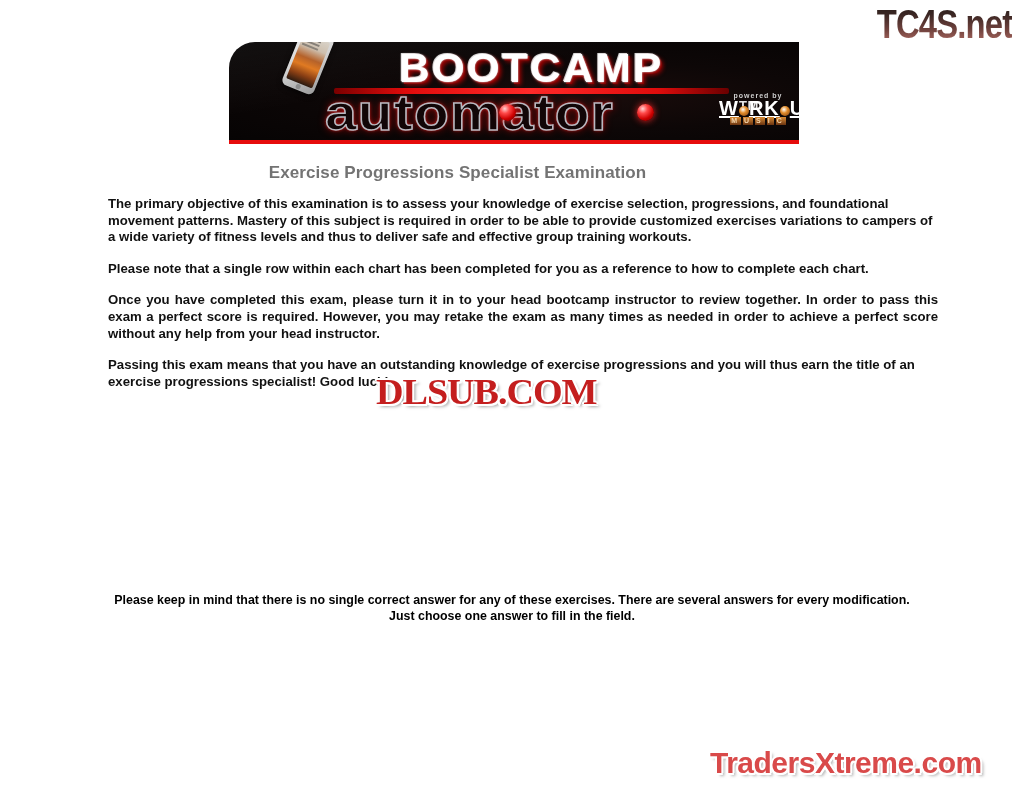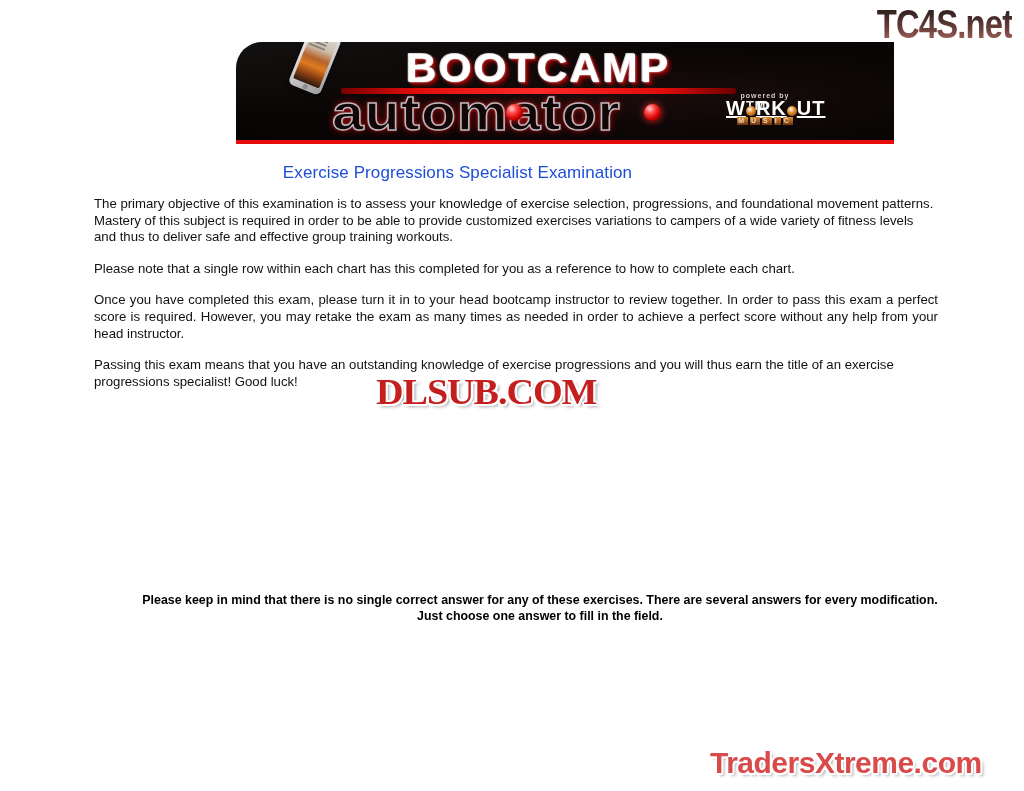--- a/index.html
+++ b/index.html
@@ -34,23 +34,23 @@
     color: transparent;
     -webkit-text-fill-color: transparent;
     text-shadow: none;
     white-space: nowrap;
     user-select: none;
   }
 
   
   #banner {
     position: absolute;
-    left: 236px;
+    left: 229px;
     top: 42px;
-    width: 658px;
+    width: 570px;
     height: 98px;
     background: radial-gradient(ellipse at 62% 55%, #1a0c0b 0%, #0d0707 45%, #050303 100%);
     border-top-left-radius: 26px;
     border-bottom: 4px solid #e60c0c;
     overflow: hidden;
   }
   #banner-sheen {
     position: absolute;
     inset: 0;
     background: linear-gradient(170deg, rgba(255,255,255,0.055) 0%, rgba(255,255,255,0.0) 38%);
@@ -223,52 +223,52 @@
   }
 
   
   #page-heading {
     position: absolute;
     left: 0;
     top: 152px;
     width: 915px;
     text-align: center;
     font-size: 17px;
-    font-weight: normal;
+    font-weight: bold;
     letter-spacing: 0.1px;
-    color: #1d4ed8;
+    color: #737373;
   }
 
   #doc-body {
     position: absolute;
     left: 92px;
     top: 196px;
     width: 846px;
   }
   .para {
     font-size: 13.2px;
     line-height: 16.6px;
-    margin: 0 0 15px 2px;
+    margin: 0 0 15px 16px;
     color: #111;
     text-align: left;
+    font-weight: bold;
   }
   .para.justify { text-align: justify; }
   .para:last-child { margin-bottom: 0; }
 
   #footer-note {
     position: absolute;
     left: 112px;
     top: 592px;
     width: 800px;
     text-align: center;
     font-size: 12.4px;
     line-height: 16px;
     font-weight: bold;
     color: #000;
-    margin-left: 28px;
   }
 
   
   #dlsub-watermark {
     position: absolute;
     left: 376px;
     top: 374px;
     font-family: "Liberation Serif", serif;
     font-weight: bold;
     font-size: 36px;
@@ -348,21 +348,21 @@
     <div id="music-word">
       <span>M</span><span>U</span><span>S</span><span>I</span><span>C</span>
     </div>
   </div>
 </div>
 
 <h1 id="page-heading">Exercise Progressions Specialist Examination</h1>
 
 <div id="doc-body">
   <p class="para">The primary objective of this examination is to assess your knowledge of exercise selection, progressions, and foundational movement patterns. Mastery of this subject is required in order to be able to provide customized exercises variations to campers of a wide variety of fitness levels and thus to deliver safe and effective group training workouts.</p>
-  <p class="para">Please note that a single row within each chart has this completed for you as a reference to how to complete each chart.</p>
+  <p class="para">Please note that a single row within each chart has been completed for you as a reference to how to complete each chart.</p>
   <p class="para justify">Once you have completed this exam, please turn it in to your head bootcamp instructor to review together. In order to pass this exam a perfect score is required. However, you may retake the exam as many times as needed in order to achieve a perfect score without any help from your head instructor.</p>
   <p class="para">Passing this exam means that you have an outstanding knowledge of exercise progressions and you will thus earn the title of an exercise progressions specialist! Good luck!</p>
 </div>
 
 <div id="footer-note">Please keep in mind that there is no single correct answer for any of these exercises. There are several answers for every modification. Just choose one answer to fill in the field.</div>
 
 <div id="dlsub-watermark">DLSUB.COM</div>
 
 <div id="traders-watermark">TradersXtreme.com</div>
 

